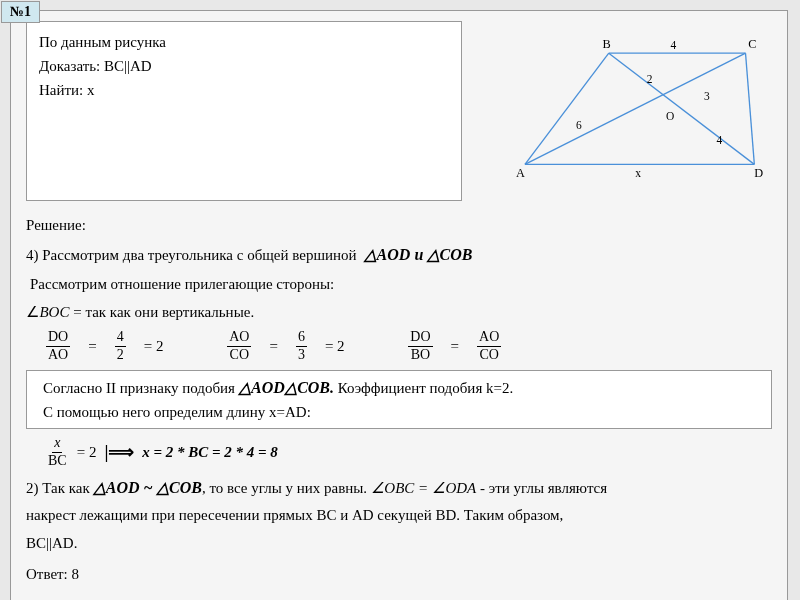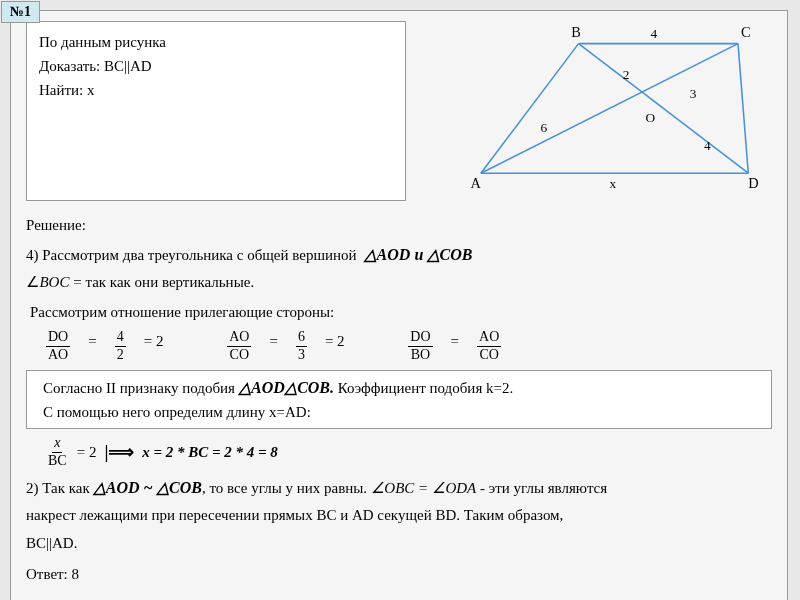--- a/index.html
+++ b/index.html
@@ -32,21 +32,21 @@
       font-weight: bold;
     }
     .top-section {
       display: flex;
       flex-direction: row;
       margin-bottom: 8px;
     }
     .problem-box {
       border: 1px solid #999;
       padding: 8px 12px;
-      width: 380px;
+      width: 436px;
       margin-right: 10px;
       background: #fff;
       flex-shrink: 0;
     }
     .problem-box p {
       line-height: 1.6;
       font-size: 15px;
     }
     .diagram-area {
       flex: 1;
@@ -61,21 +61,21 @@
       padding: 4px 0;
       font-size: 15px;
       line-height: 1.7;
     }
     .solution-title {
       font-size: 15px;
       margin-bottom: 2px;
     }
     .math-block {
       display: flex;
-      align-items: flex-start;
+      align-items: center;
       margin: 4px 0;
       gap: 18px;
       flex-wrap: wrap;
     }
     .similarity-box {
       border: 1px solid #999;
       padding: 4px 16px;
       margin: 6px 0;
       background: #fff;
       font-size: 15px;
@@ -158,27 +158,27 @@
     </div>
   </div>
 
   <div class="solution-area">
     <div class="solution-title">Решение:</div>
 
     <div style="margin: 2px 0;">
       <span>4) Рассмотрим два треугольника с общей вершиной</span>
       <span class="bold-math">&nbsp;△AOD и △COB</span>
     </div>
+    <div style="margin: 4px 0 2px 4px;">
+      <span>Рассмотрим отношение прилегающие стороны:</span>
+    </div>
+
     <div style="margin: 2px 0;">
       <span>∠</span><span><em>BOC</em></span>
       <span> = так как они вертикальные.</span>
-    </div>
-
-    <div style="margin: 4px 0 2px 4px;">
-      <span>Рассмотрим отношение прилегающие стороны:</span>
     </div>
 
     <div class="math-block" style="margin-left: 20px;">
 
       <span class="inline-fraction">
         <span class="numer">DO</span>
         <span class="denom">AO</span>
       </span>
       <span>=</span>
       <span class="inline-fraction">

